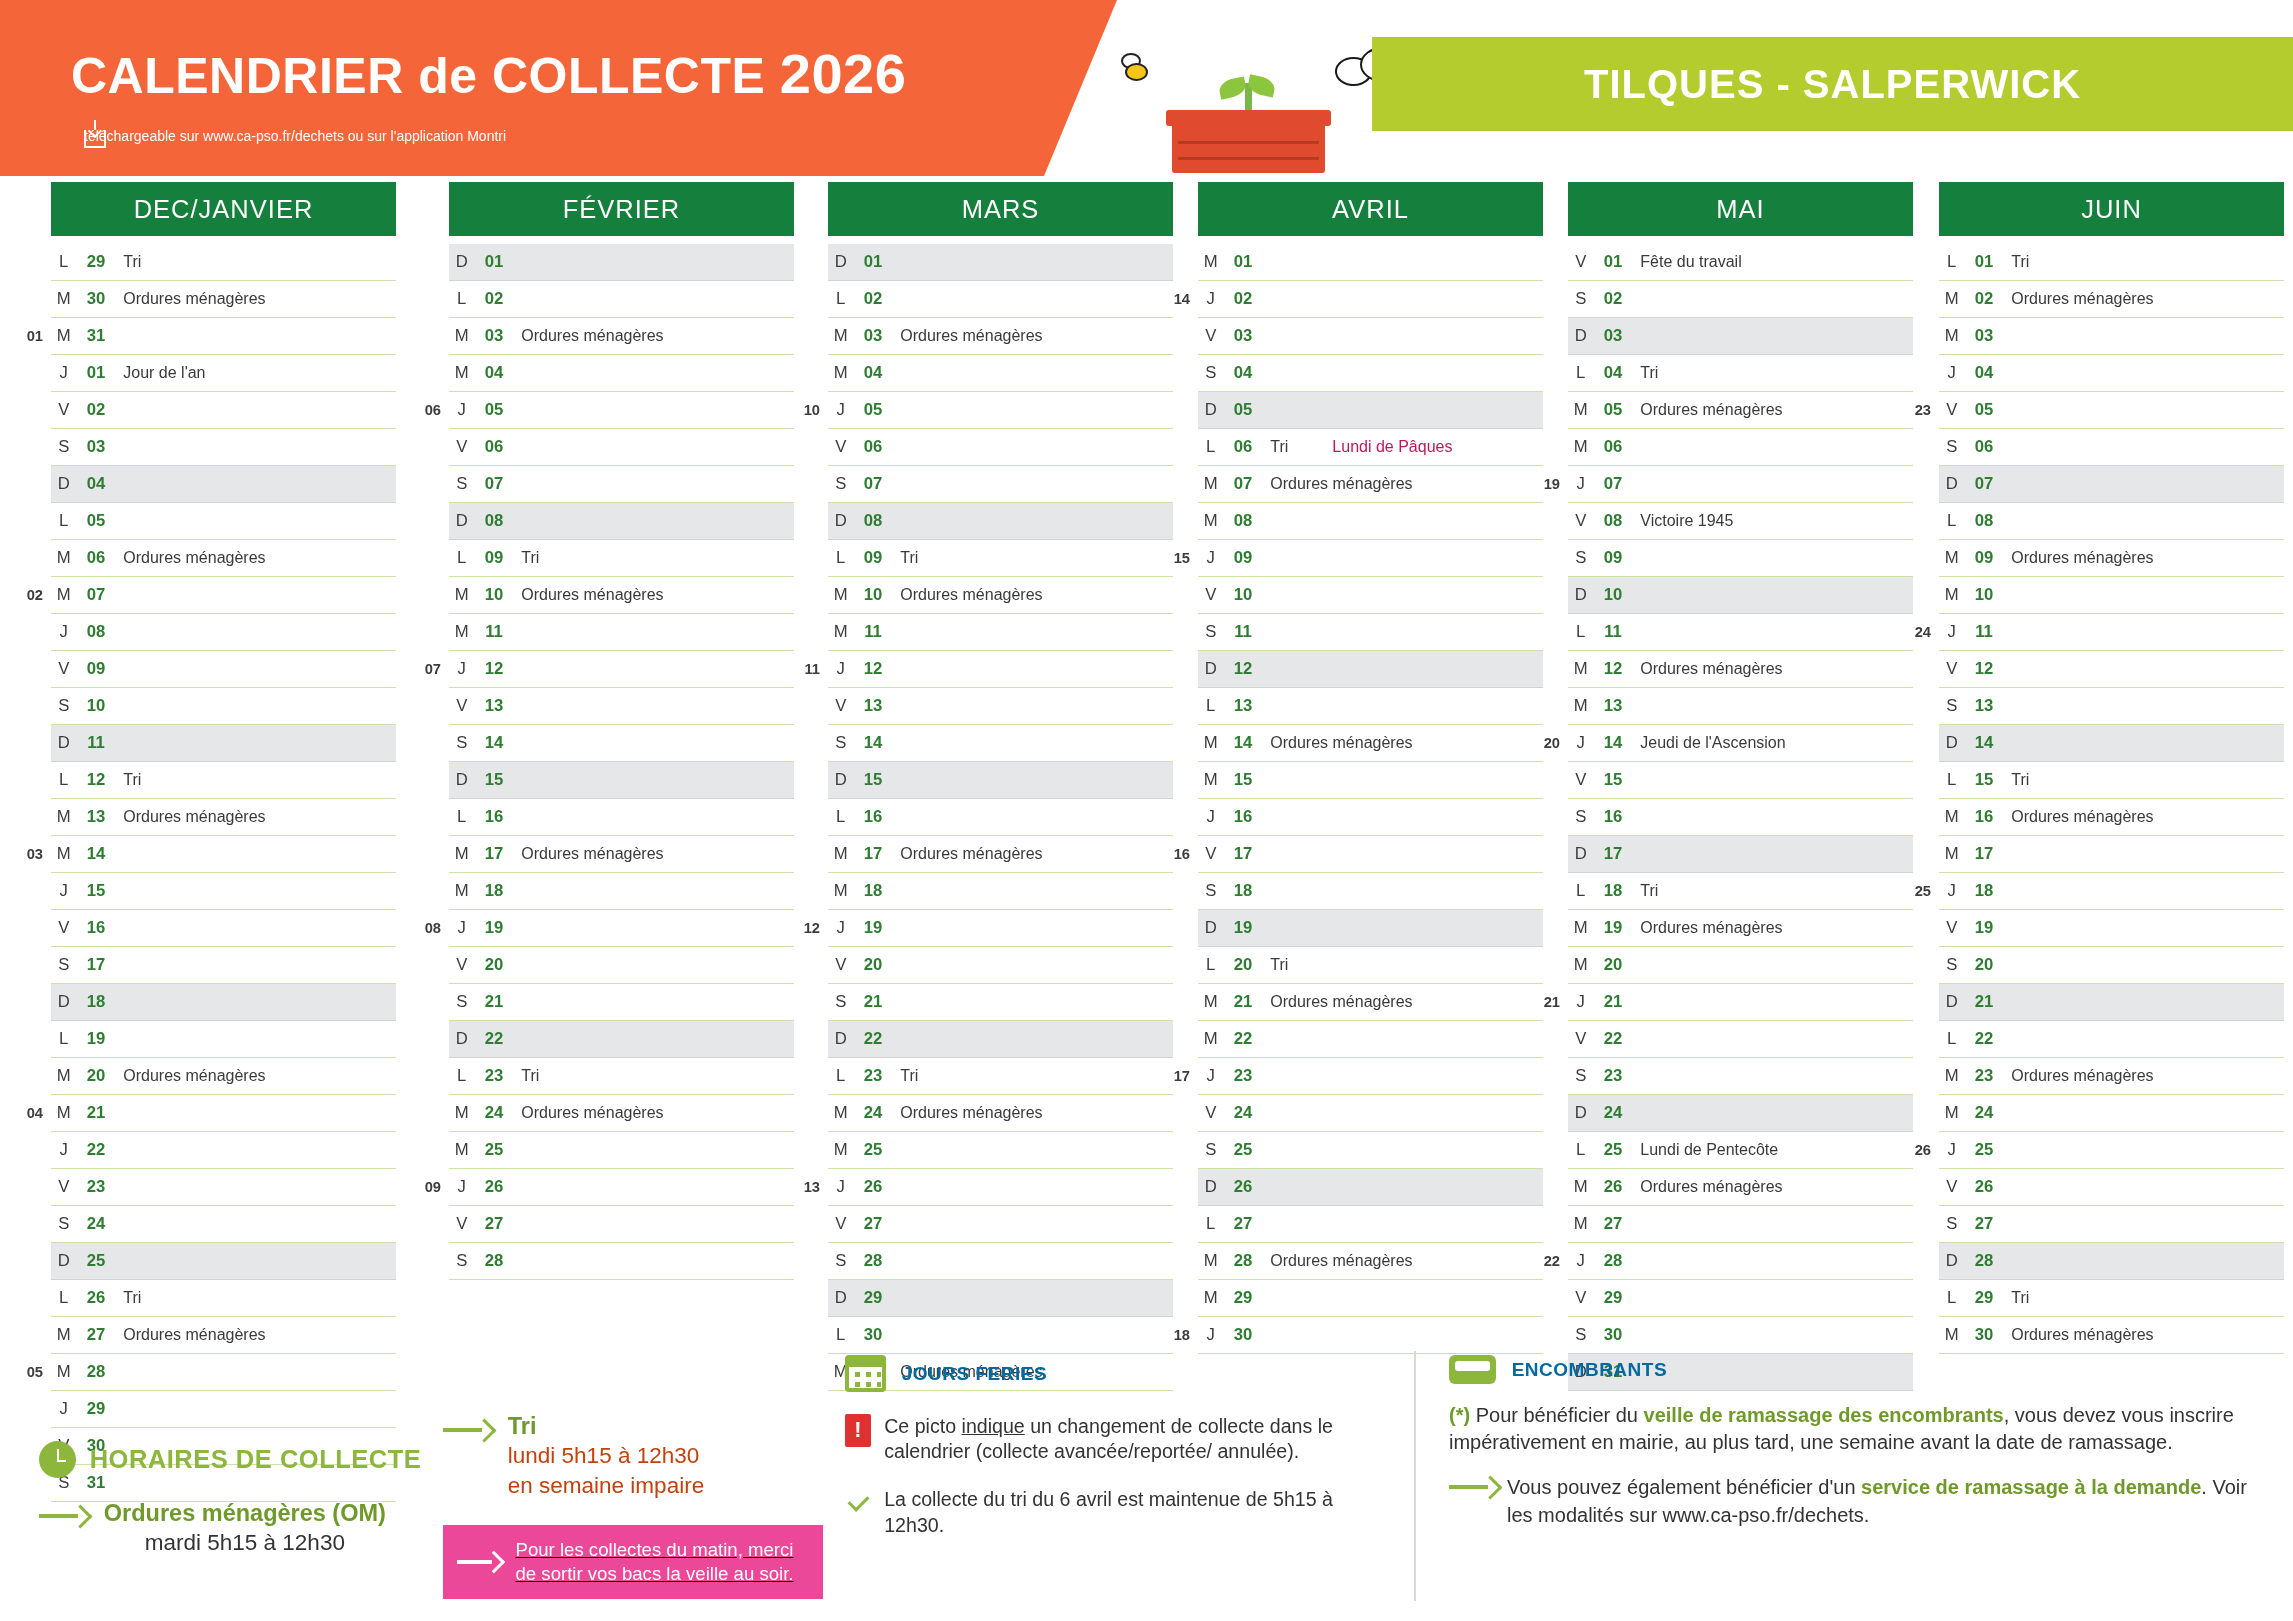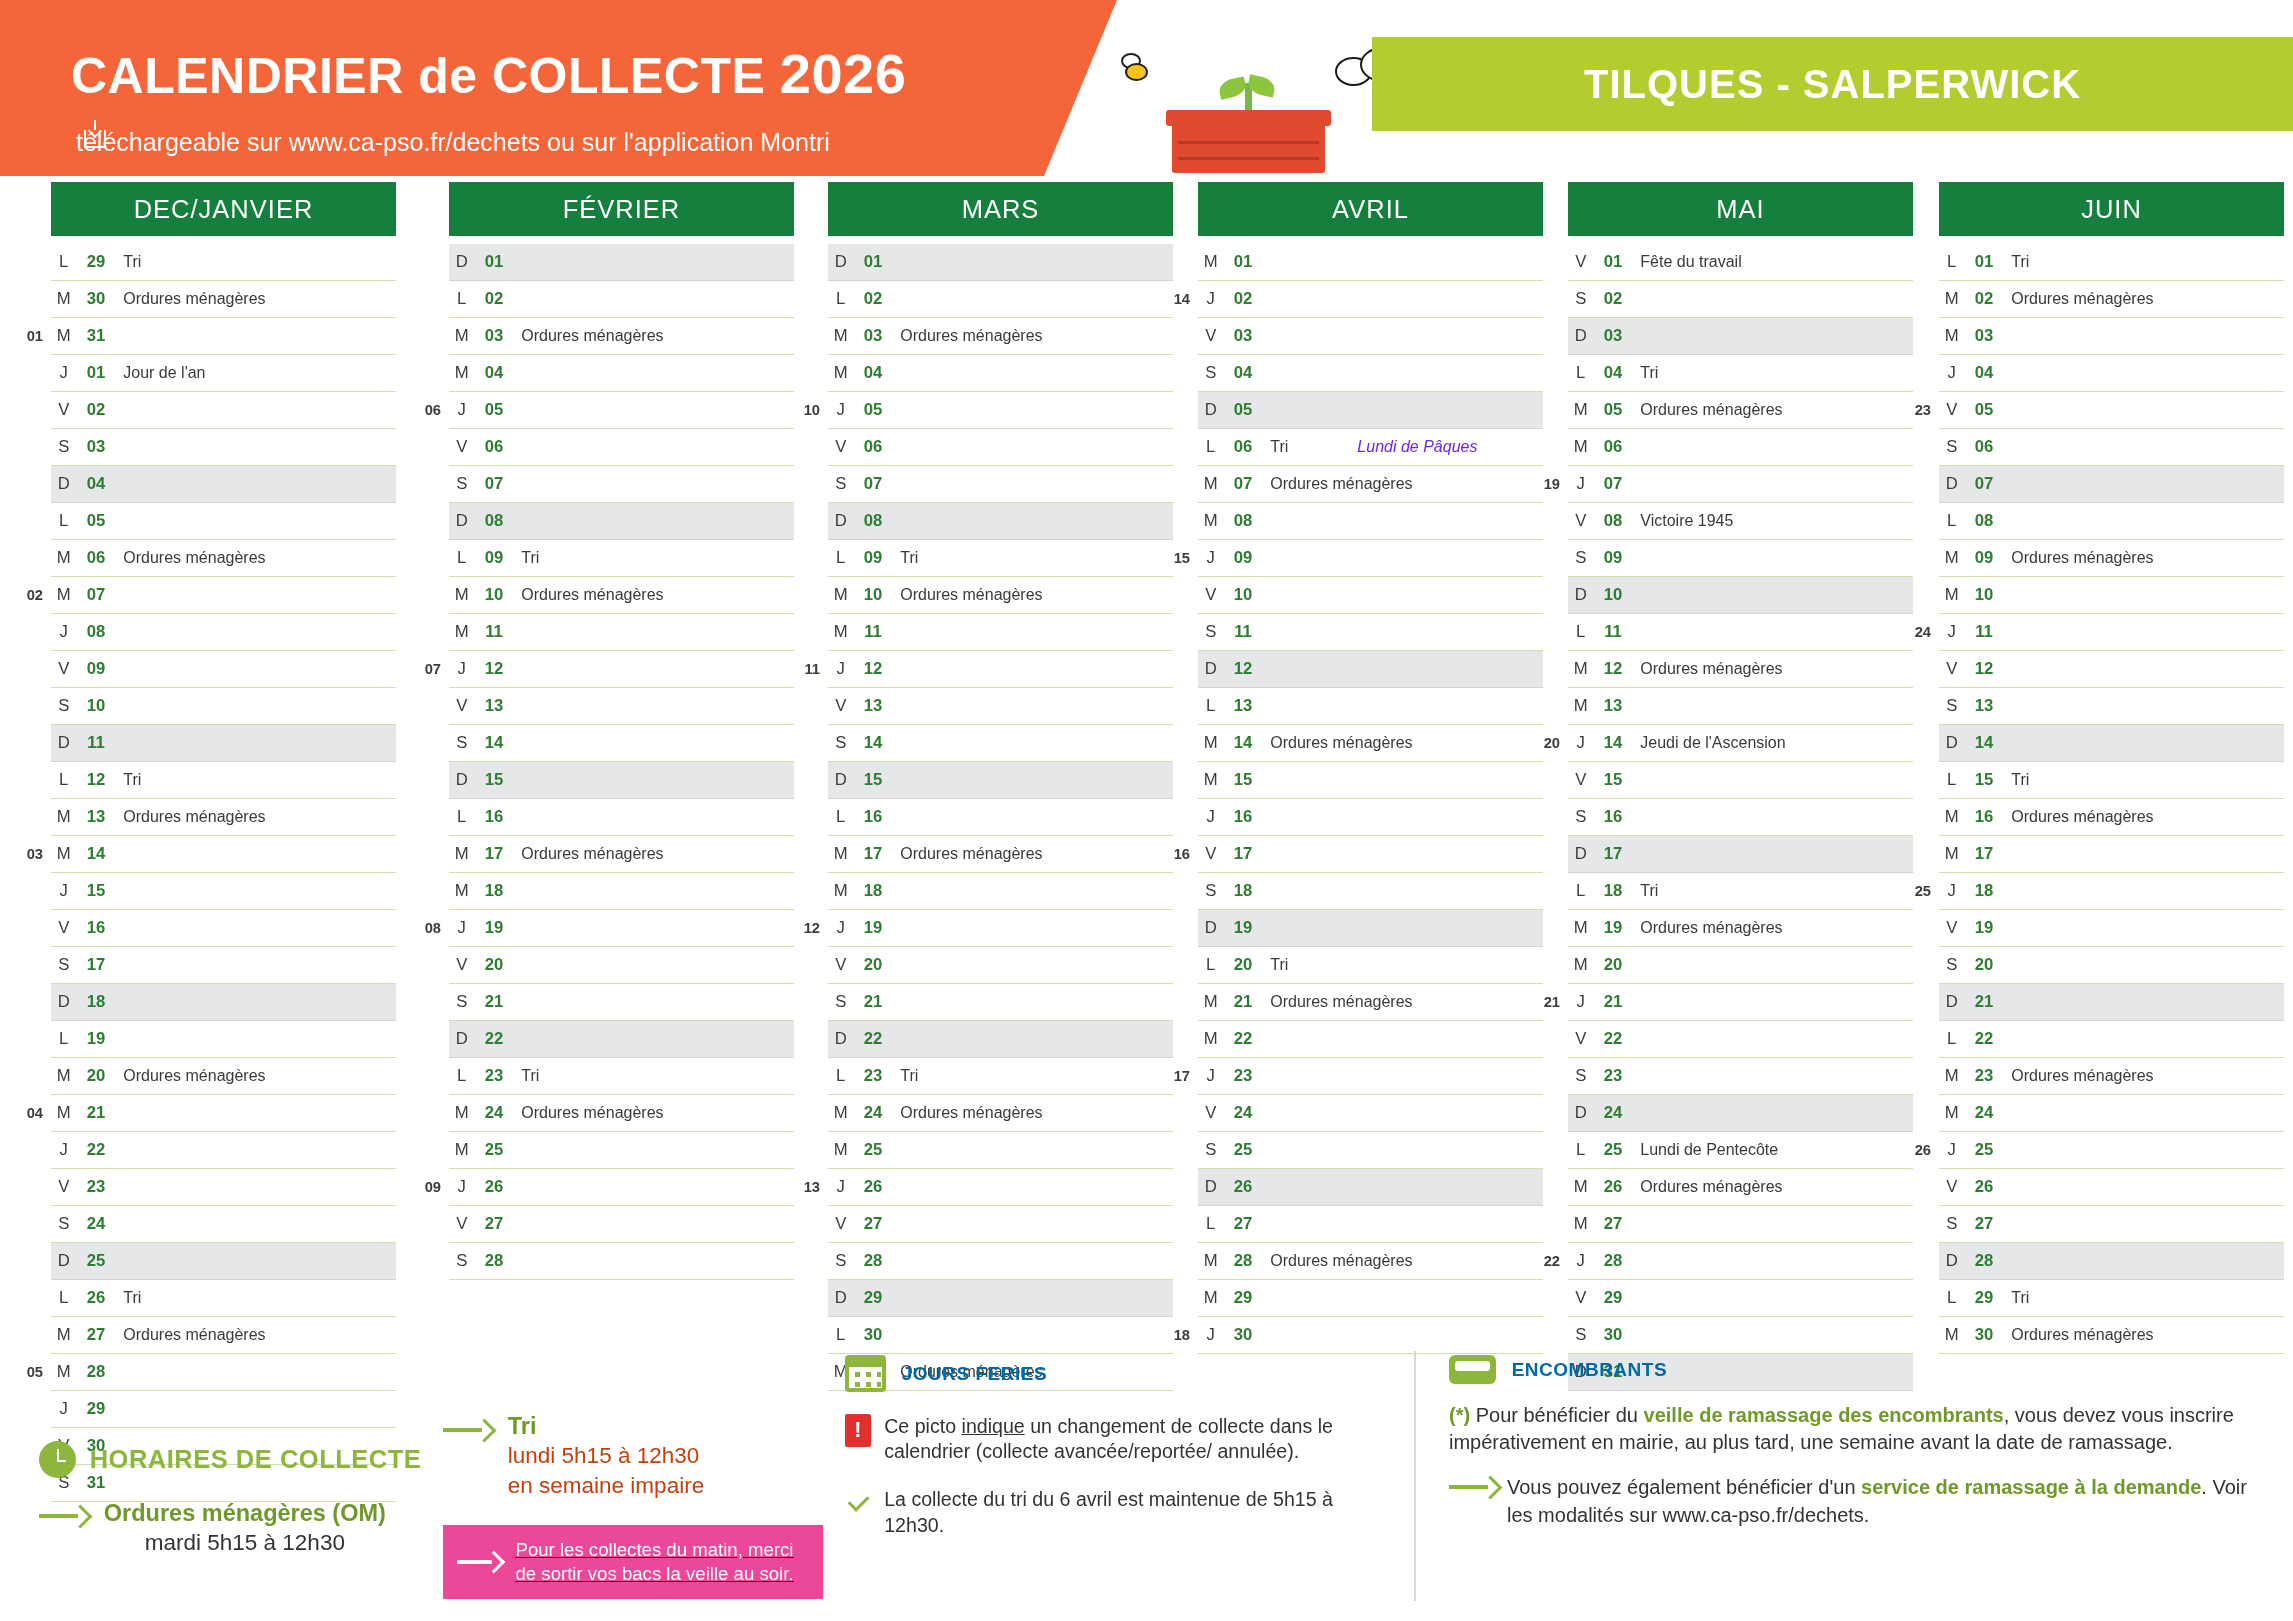--- a/index.html
+++ b/index.html
@@ -19,22 +19,22 @@
     background:#f4663a;
     clip-path:polygon(0 0,1117px 0,1044px 176px,0 176px);
   }
   .hdr-title{
     position:absolute;left:71px;top:41px;
     color:#ffffff;font-size:50px;font-weight:bold;letter-spacing:0.5px;
     white-space:nowrap;
   }
   .hdr-title .yr{font-size:56px;}
   .hdr-sub{
-    position:absolute;left:76px;top:128px;
-    color:#ffffff;font-size:25px;white-space:nowrap;
+    position:absolute;left:84px;top:128px;
+    color:#ffffff;font-size:14px;white-space:nowrap;
   }
   .dl-icon{
     position:absolute;left:84px;top:130px;width:21.6px;height:17.6px;
     border:2px solid #fff;border-top:none;box-sizing:border-box;
   }
   .dl-icon:before{
     content:"";position:absolute;left:7.8px;top:-9.8px;width:2px;height:9.8px;background:#fff;
   }
   .dl-icon:after{
     content:"";position:absolute;left:3.9px;top:-3.9px;width:7.8px;height:7.8px;
@@ -88,21 +88,21 @@
     border-bottom:1px solid #cfe0a8;
   }
   .row.sun{background:#e6e7e8;border-bottom:1px solid #d0d2d3;}
   .wk{
     position:absolute;left:-41px;width:33px;text-align:right;
     font-size:14.7px;font-weight:bold;color:#3d3d3d;
   }
   .dl{width:25.5px;text-align:center;font-size:16.7px;color:#3d3d3d;}
   .dn{width:39px;text-align:center;font-size:16.7px;color:#2f7d32;font-weight:bold;}
   .ev{margin-left:7.8px;font-size:16px;color:#3a3a3a;white-space:nowrap;}
-  .ev2{margin-left:69px;font-size:16px;color:#6d28d9;white-space:nowrap;font-style:italic;}
+  .ev2{margin-left:44px;font-size:16px;color:#be185d;white-space:nowrap;}
 
   
   .divider{position:absolute;left:1414px;top:1351px;width:2px;height:250px;background:#d9d9d9;}
 
   .horaires{position:absolute;left:39px;top:1441px;width:470px;}
   .h-title{display:flex;align-items:center;gap:13.7px;}
   .clock{
     width:37px;height:37px;border-radius:50%;background:#8cb63c;position:relative;flex:none;
   }
   .clock:before{content:"";position:absolute;left:17.6px;top:7.8px;width:2.9px;height:11.8px;background:#fff;}

